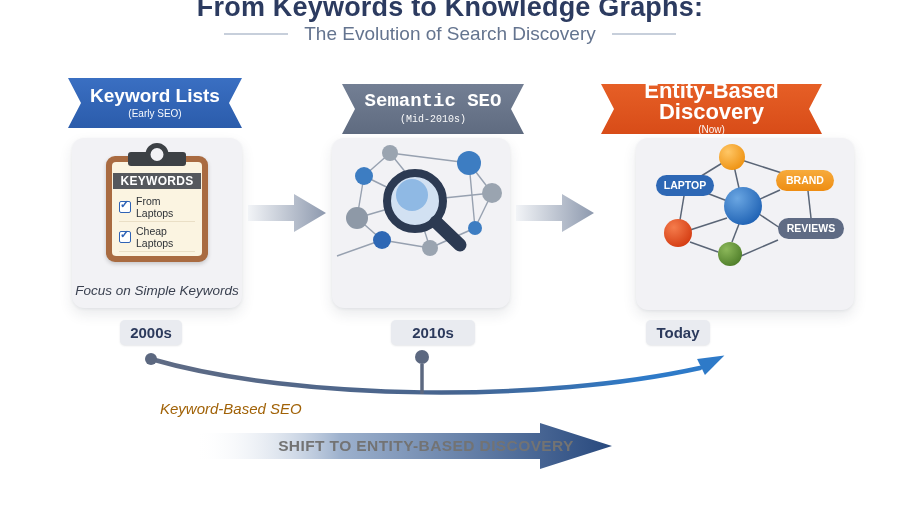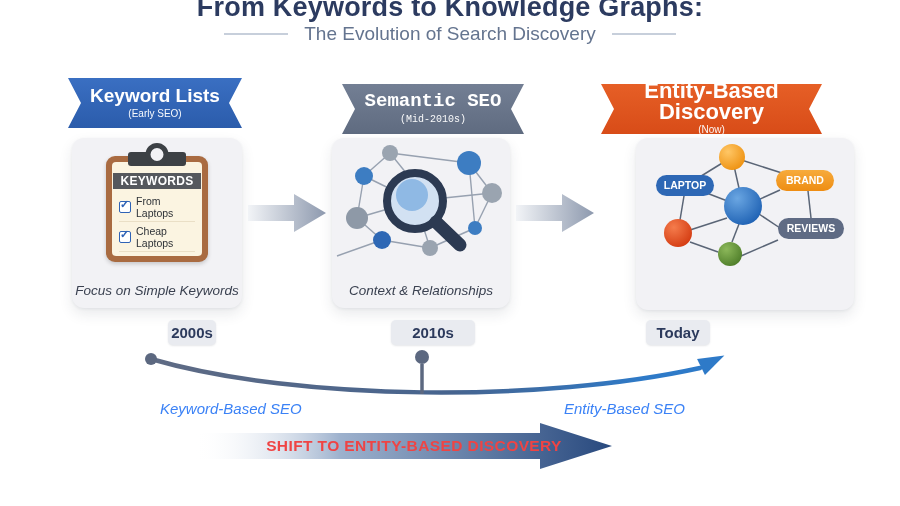--- a/index.html
+++ b/index.html
@@ -55,32 +55,32 @@
 
   
   .flow-arrow{position:absolute;width:80px;height:46px;}
   #flow1{left:248px;top:190px;}
   #flow2{left:516px;top:190px;}
 
   
   .year-badge{position:absolute;top:320px;height:25px;background:#e9ebf0;border-radius:5px;
     color:#2c3a5c;font-weight:bold;font-size:15px;display:flex;align-items:center;
     justify-content:center;box-shadow:0 1px 2px rgba(40,50,70,.12);}
-  #year1{left:120px;width:48px;margin-left:48px;}
+  #year1{left:120px;width:62px;}
   #year2{left:391px;width:84px;}
   #year3{left:646px;width:64px;}
   #timeline-svg{position:absolute;left:0;top:340px;}
-  .tl-label{position:absolute;font-style:italic;font-size:15px;color:#3b82f6;}
+  .tl-label{position:absolute;font-style:italic;font-size:15px;color:#a16207;}
   #tl-left{left:160px;top:400px;}
   #tl-right{left:564px;top:400px;}
 
   
   #banner-svg{position:absolute;left:188px;top:420px;}
-  .banner-text{position:absolute;left:214px;top:437px;width:400px;text-align:center;
-    color:#ef4444;font-weight:bold;font-size:15.5px;letter-spacing:.4px;}
+  .banner-text{position:absolute;left:226px;top:437px;width:400px;text-align:center;
+    color:#737373;font-weight:bold;font-size:15.5px;letter-spacing:.4px;}
 </style>
 </head>
 <body>
 
 <div id="stage">
 
   <div class="page-title">From Keywords to Knowledge Graphs:</div>
   <div class="subtitle-row">
     <span class="subtitle-rule"></span>
     <span class="page-subtitle">The Evolution of Search Discovery</span>
@@ -155,21 +155,20 @@
         <circle cx="50" cy="96" r="9" fill="#2e68b5"></circle>
         <circle cx="98" cy="104" r="8" fill="#9aa4b0"></circle>
         <circle cx="143" cy="84" r="7" fill="#3d7dc2"></circle>
       </g>
       <g>
         <circle cx="83" cy="57" r="28" fill="#d2e1f2" stroke="#2c3a52" stroke-width="8"></circle>
         <circle cx="80" cy="51" r="16" fill="#8fb9e4"></circle>
         <line x1="104" y1="78" x2="128" y2="101" stroke="#2c3a52" stroke-width="13" stroke-linecap="round"></line>
       </g>
     </svg>
-    <div class="caption">Context &amp; Relationships</div>
   </div>
 
   <div class="card" id="card3">
     <svg width="210" height="126" viewBox="0 0 210 126" style="position:absolute;left:4px;top:6px;">
       <defs>
         <radialGradient id="gOrange" cx="35%" cy="30%" r="75%">
             <stop offset="0%" stop-color="#ffc766"></stop>
             <stop offset="100%" stop-color="#ee9212"></stop>
           </radialGradient>
         <radialGradient id="gBlue" cx="35%" cy="30%" r="75%">
@@ -244,21 +243,20 @@
       </linearGradient>
     </defs>
     <path d="M151,19 C300,62 545,62 700,28" stroke="url(#gCurve)" stroke-width="4.5" fill="none" stroke-linecap="round"></path>
     <circle cx="151" cy="19" r="6" fill="#5c6880"></circle>
     <line x1="422" y1="24" x2="422" y2="54" stroke="#5c6880" stroke-width="3.5"></line>
     <circle cx="422" cy="17" r="7" fill="#5c6880"></circle>
     <polygon points="0,-9 26,0 0,9" transform="translate(701,27) rotate(-26)" fill="#2e7ac8"></polygon>
   </svg>
 
   <div class="tl-label" id="tl-left">Keyword-Based SEO</div>
-  <div class="tl-label" id="tl-right">Entity-Based SEO</div>
 
   <svg id="banner-svg" width="430" height="52" viewBox="0 0 430 52">
     <defs>
       <linearGradient id="gBanner" x1="0" y1="0" x2="1" y2="0">
         <stop offset="0%" stop-color="#ffffff" stop-opacity="0"></stop>
         <stop offset="35%" stop-color="#9db1cd"></stop>
         <stop offset="100%" stop-color="#28497e"></stop>
       </linearGradient>
     </defs>
     <polygon points="6,13 352,13 352,3 424,26 352,49 352,39 6,39" fill="url(#gBanner)"></polygon>

